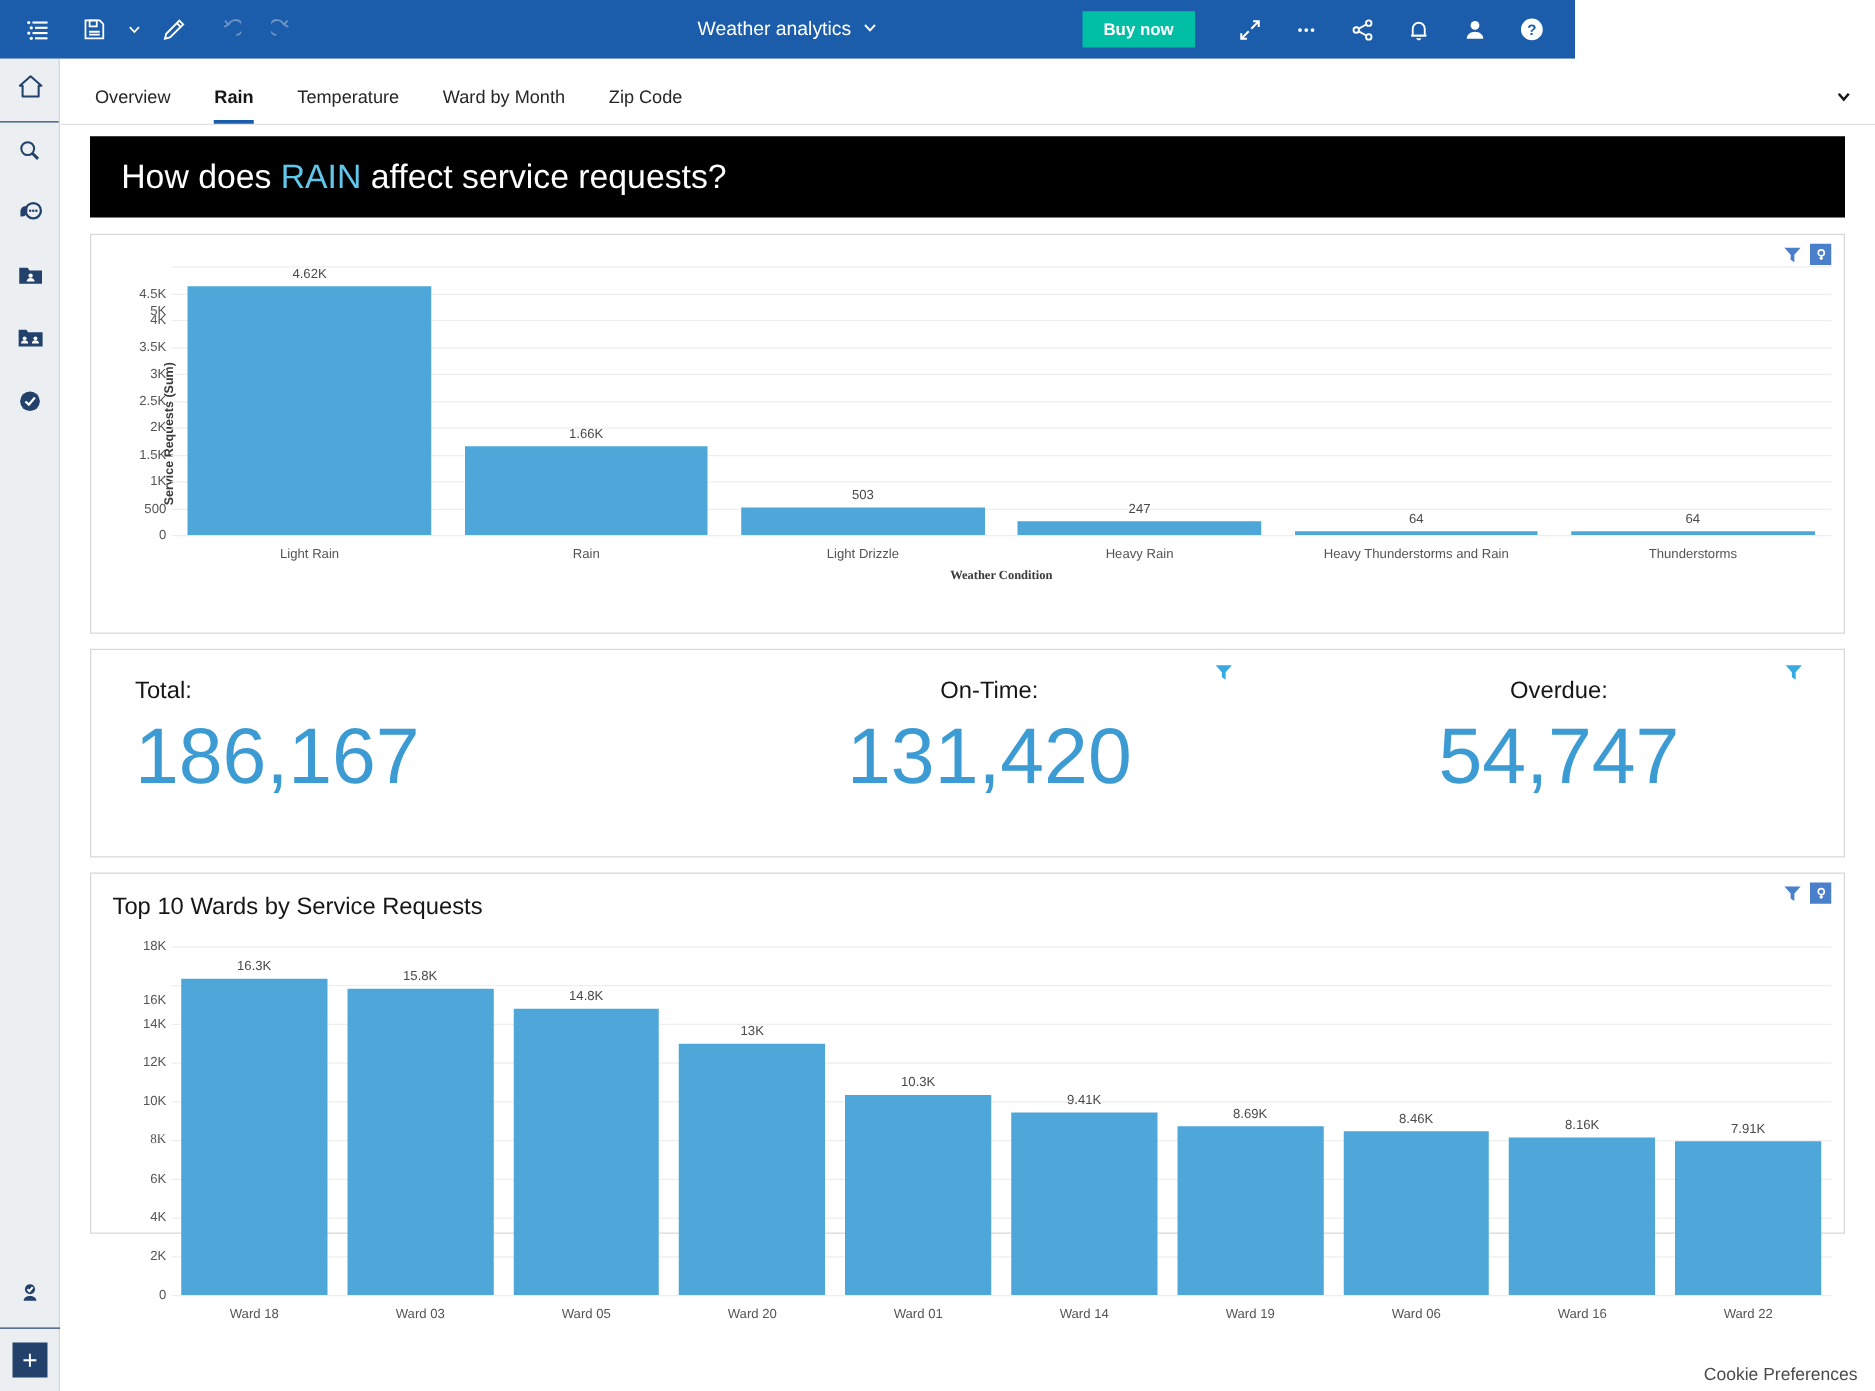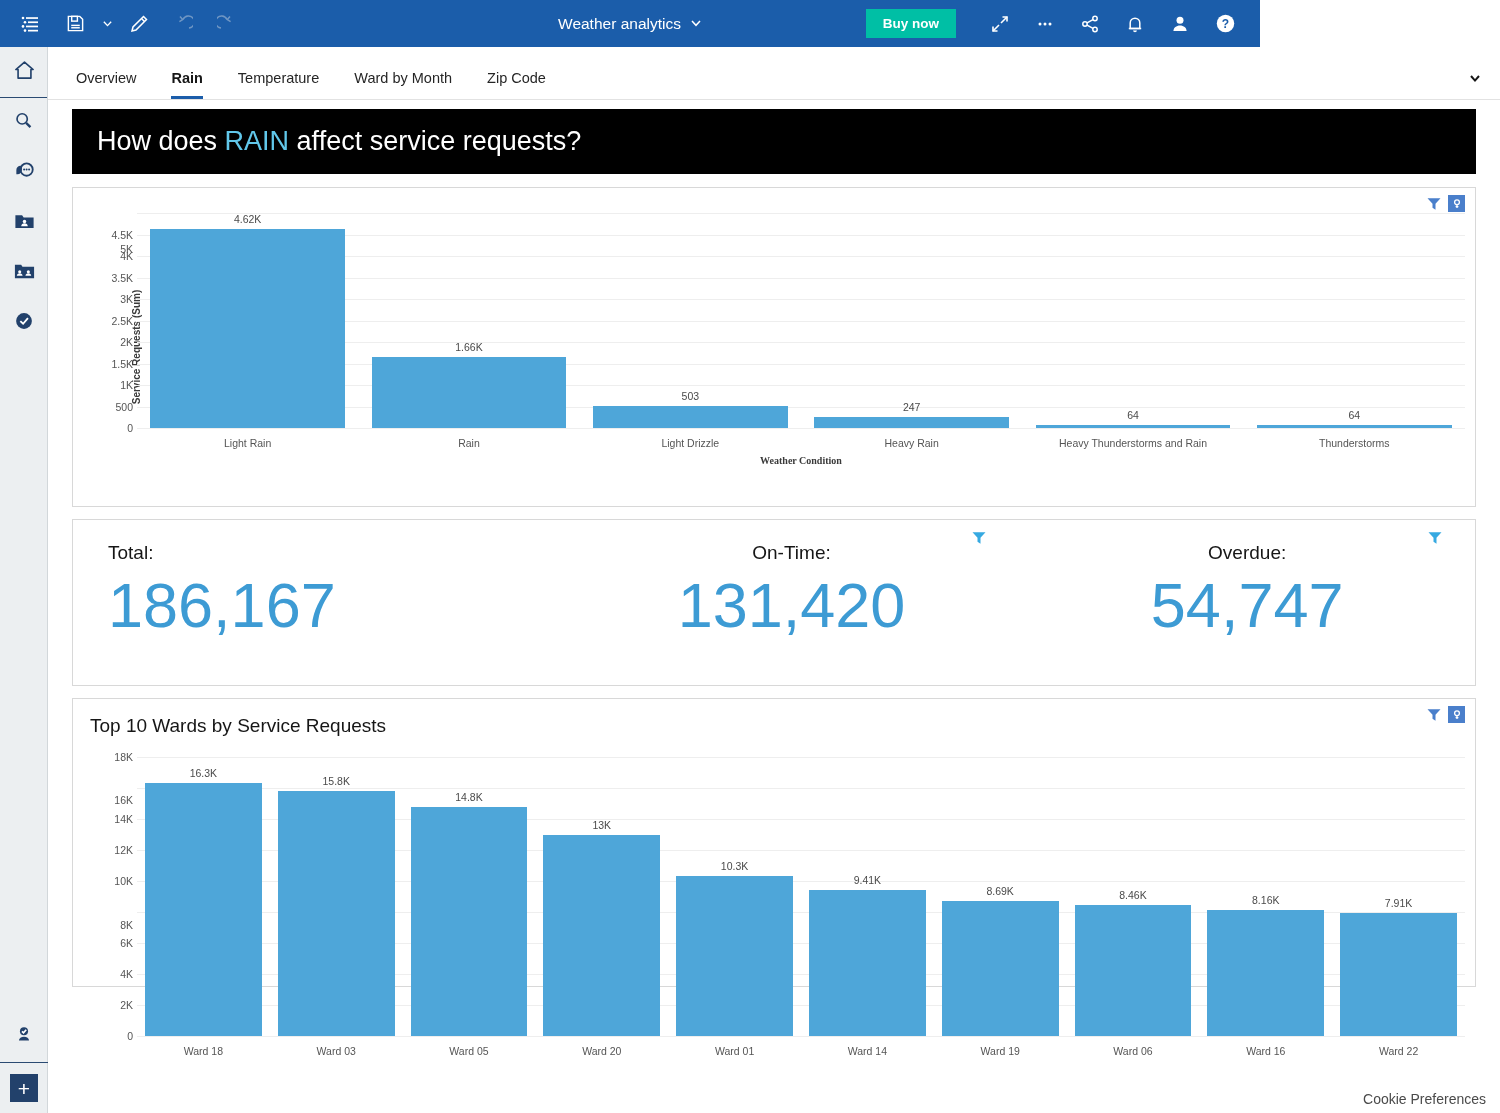--- a/index.html
+++ b/index.html
@@ -549,21 +549,21 @@
           </svg>
       </span>
     </div>
     <div class="chart2-title">Top 10 Wards by Service Requests</div>
     <div class="chart-area chart2-area">
       <div class="ylabels" id="c2-ylabels" style="top: 12px; height: 279px;">
           <div class="ylabel" style="top: 279px;">0</div>
           <div class="ylabel" style="top: 248px;">2K</div>
           <div class="ylabel" style="top: 217px;">4K</div>
           <div class="ylabel" style="top: 186px;">6K</div>
-          <div class="ylabel" style="top: 168px;">8K</div>
+          <div class="ylabel" style="top: 155px; font-family: Liberation Serif, serif;">8K</div>
           <div class="ylabel" style="top: 124px;">10K</div>
           <div class="ylabel" style="top: 93px;">12K</div>
           <div class="ylabel" style="top: 62px;">14K</div>
           <div class="ylabel" style="top: 31px; margin-top: 12px;">16K</div>
           <div class="ylabel" style="top: 0px;">18K</div>
         </div>
       <div class="plot" id="c2-plot" style="top: 12px; height: 279px; bottom: auto;">
         <div id="c2-grid">
             <div class="gridline" style="top: 279px;"></div>
             <div class="gridline" style="top: 248px;"></div>

